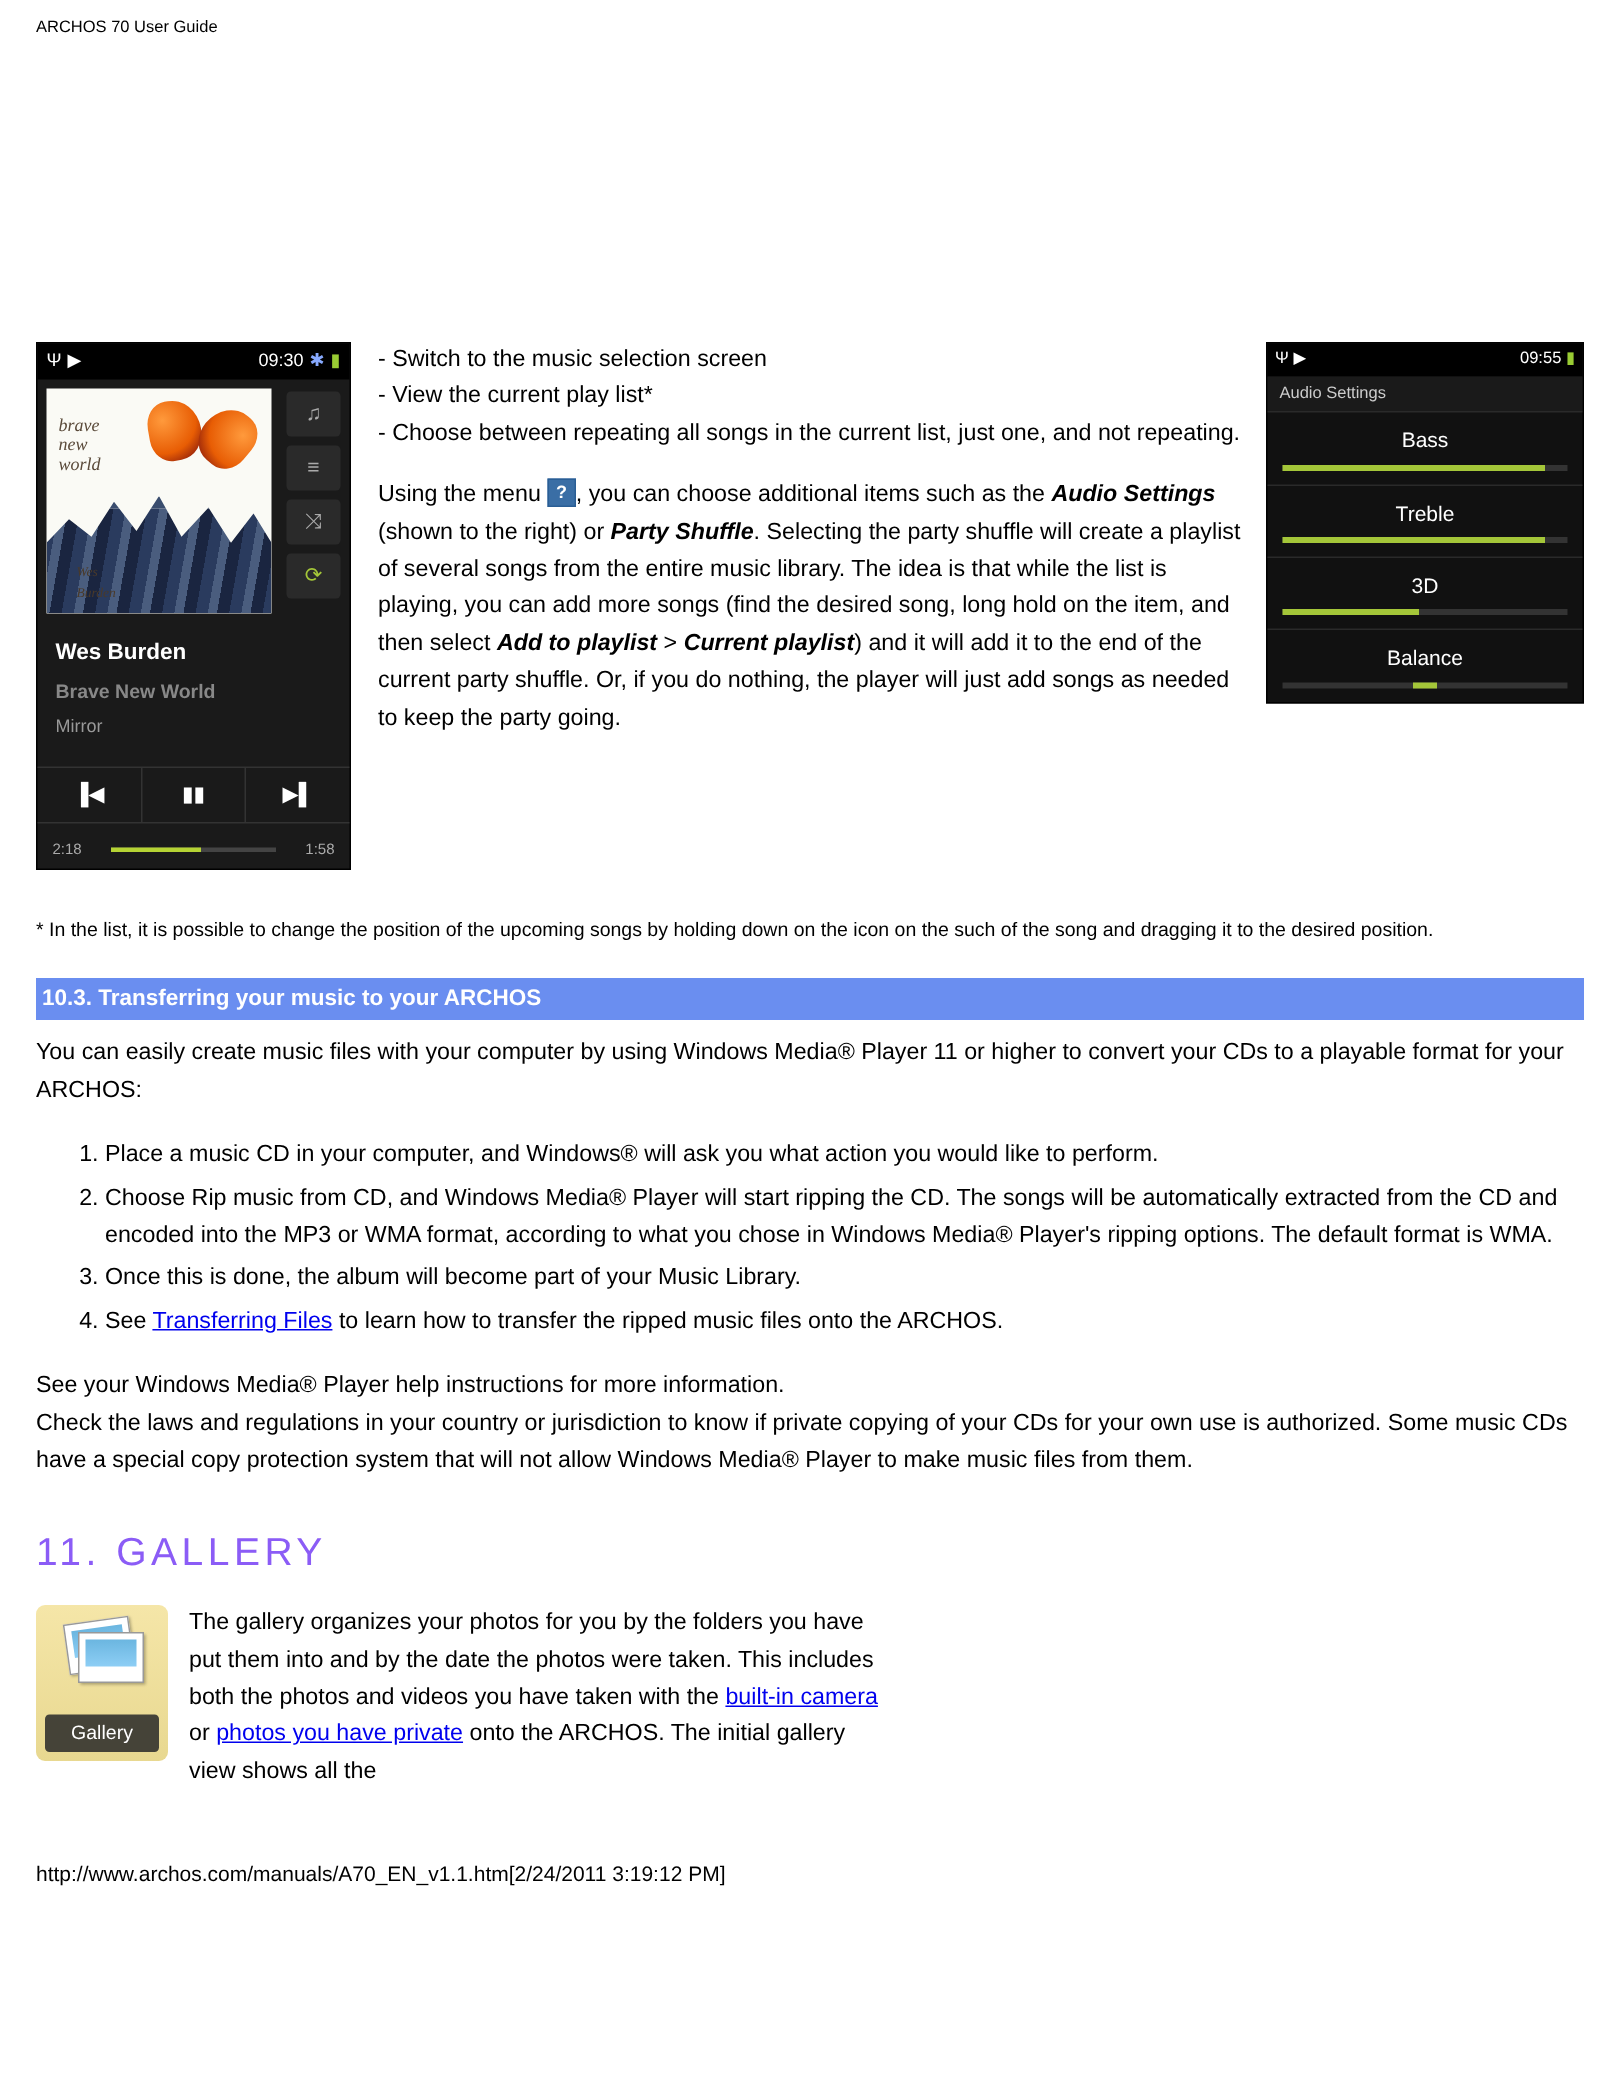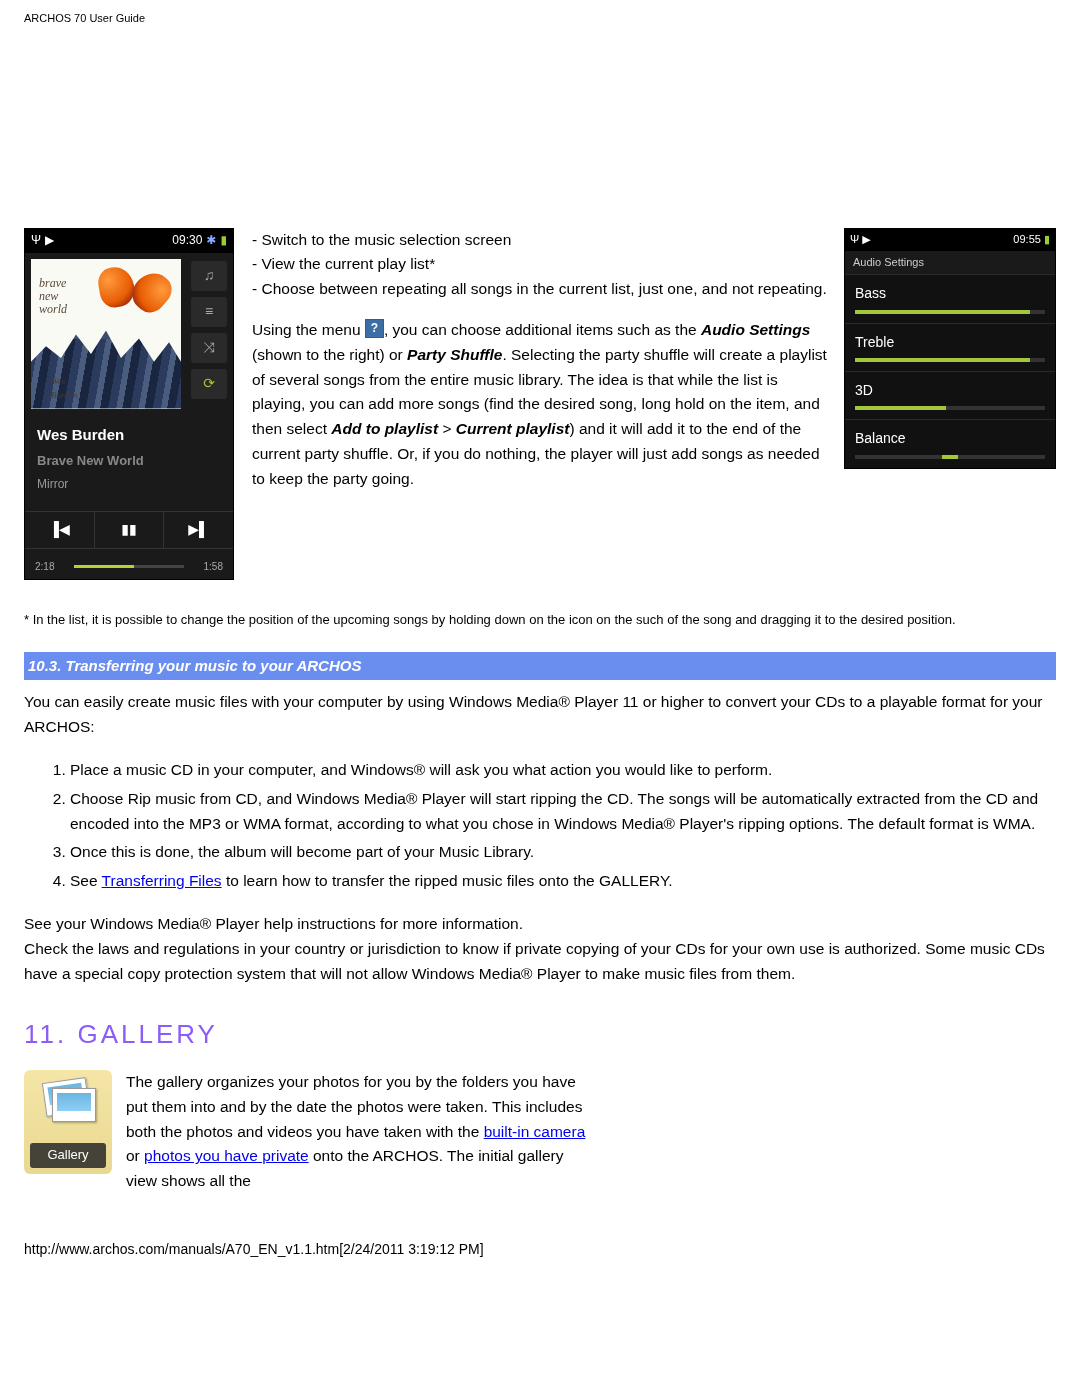--- a/index.html
+++ b/index.html
@@ -182,20 +182,21 @@
     background: #1a1a1a;
   }
   .as-row {
     padding: 7px 10px 9px 10px;
     border-top: 1px solid #2a2a2a;
   }
   .as-label {
     color: #fff;
     font-size: 14px;
     margin-bottom: 5px;
+    text-align: center;
   }
   .as-bar {
     height: 4px;
     background: #333;
     position:relative;
   }
   .as-bar-fill {
     position:absolute;
     left:0; top:0; bottom:0;
     background: #a4c639;
@@ -231,21 +232,20 @@
     margin-top: 20px;
   }
   .section-header {
     background: #6a8ef0;
     color: #fff;
     font-weight: bold;
     padding: 2px 4px;
     margin-top: 22px;
     font-family: Arial, sans-serif;
     font-size: 15px;
-    font-style: italic;
   }
   .subsection-p { margin-top: 10px; }
   ol.steps {
     margin: 18px 0 18px 0;
     padding-left: 46px;
   }
   ol.steps li {
     margin-bottom: 4px;
   }
   a.link { color: #0000ee; text-decoration: underline; }
@@ -427,21 +427,21 @@
 
   <div class="section-header">10.3. Transferring your music to your ARCHOS</div>
 
   <p class="subsection-p">You can easily create music files with your computer by using Windows Media® Player 11 or higher to convert your CDs to a playable format for your ARCHOS:</p>
 
   <ol class="steps">
     <li>Place a music CD in your computer, and Windows® will ask you what action you would like to perform.</li>
     <li>Choose Rip music from CD, and Windows Media® Player will start ripping the CD. The songs will be automatically extracted from the CD and encoded into the MP3 or WMA format, according to what you chose in Windows Media® Player's ripping options. The default format is WMA.</li>
     <li>Once this is done, the album will become part of your Music Library.</li>
     <li>
-      <span>See </span><a href="#" class="link">Transferring Files</a><span> to learn how to transfer the ripped music files onto the GALLERY.</span>
+      <span>See </span><a href="#" class="link">Transferring Files</a><span> to learn how to transfer the ripped music files onto the ARCHOS.</span>
     </li>
   </ol>
 
   <p style="margin:0">See your Windows Media® Player help instructions for more information.</p>
   <p style="margin:0">Check the laws and regulations in your country or jurisdiction to know if private copying of your CDs for your own use is authorized. Some music CDs have a special copy protection system that will not allow Windows Media® Player to make music files from them.</p>
 
   <h2 class="gallery-h">11. GALLERY</h2>
 
   <div class="gallery-row">
     <div class="gallery-icon">

